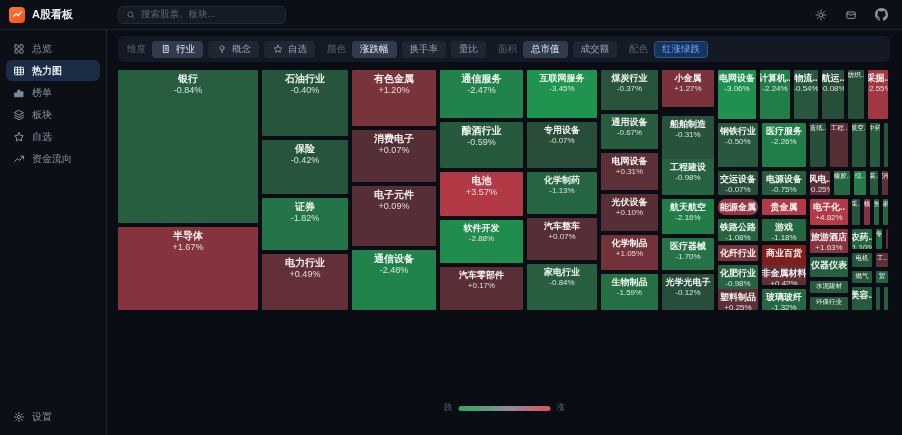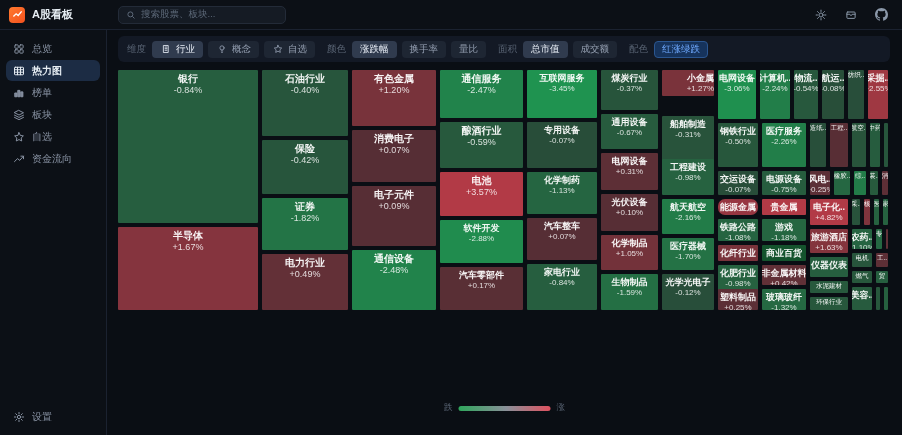--- a/index.html
+++ b/index.html
@@ -337,21 +337,21 @@
         <div class="tm-v">+0.10%</div>
       </div>
       <div class="tm-box" style="left: 483px; top: 165px; width: 57px; height: 35px; background: rgb(115, 50, 58);">
         <div class="tm-l">化学制品</div>
         <div class="tm-v">+1.05%</div>
       </div>
       <div class="tm-box" style="left: 483px; top: 204px; width: 57px; height: 36px; background: rgb(36, 111, 68);">
         <div class="tm-l">生物制品</div>
         <div class="tm-v">-1.59%</div>
       </div>
-      <div class="tm-box" style="left: 544px; top: 0px; width: 52px; height: 26px; background: rgb(122, 51, 59); align-items: flex-end;">
+      <div class="tm-box" style="left: 544px; top: 0px; width: 52px; height: 37px; background: rgb(122, 51, 59);">
         <div class="tm-l">小金属</div>
         <div class="tm-v">+1.27%</div>
       </div>
       <div class="tm-box" style="left: 544px; top: 46px; width: 52px; height: 57px; background: rgb(40, 83, 59);">
         <div class="tm-l">船舶制造</div>
         <div class="tm-v">-0.31%</div>
       </div>
       <div class="tm-box" style="left: 544px; top: 89px; width: 52px; height: 36px; background: rgb(38, 98, 64);">
         <div class="tm-l">工程建设</div>
         <div class="tm-v">-0.98%</div>
@@ -425,21 +425,21 @@
         <div class="tm-l">电源设备</div>
         <div class="tm-v">-0.75%</div>
       </div>
       <div class="tm-box" style="left: 644px; top: 129px; width: 44px; height: 16px; background: rgb(178, 58, 70);">
         <div class="tm-l">贵金属</div>
       </div>
       <div class="tm-box" style="left: 644px; top: 149px; width: 44px; height: 22px; background: rgb(37, 102, 65);">
         <div class="tm-l">游戏</div>
         <div class="tm-v">-1.18%</div>
       </div>
-      <div class="tm-box" style="left: 644px; top: 175px; width: 44px; height: 16px; background: #14532d;">
+      <div class="tm-box" style="left: 644px; top: 175px; width: 44px; height: 29px; background: #7f1d1d;">
         <div class="tm-l">商业百货</div>
       </div>
       <div class="tm-box" style="left: 644px; top: 195px; width: 44px; height: 20px; background: rgb(97, 48, 55);">
         <div class="tm-l">非金属材料</div>
         <div class="tm-v">+0.42%</div>
       </div>
       <div class="tm-box" style="left: 644px; top: 219px; width: 44px; height: 21px; background: rgb(37, 105, 66);">
         <div class="tm-l">玻璃玻纤</div>
         <div class="tm-v">-1.32%</div>
       </div>

